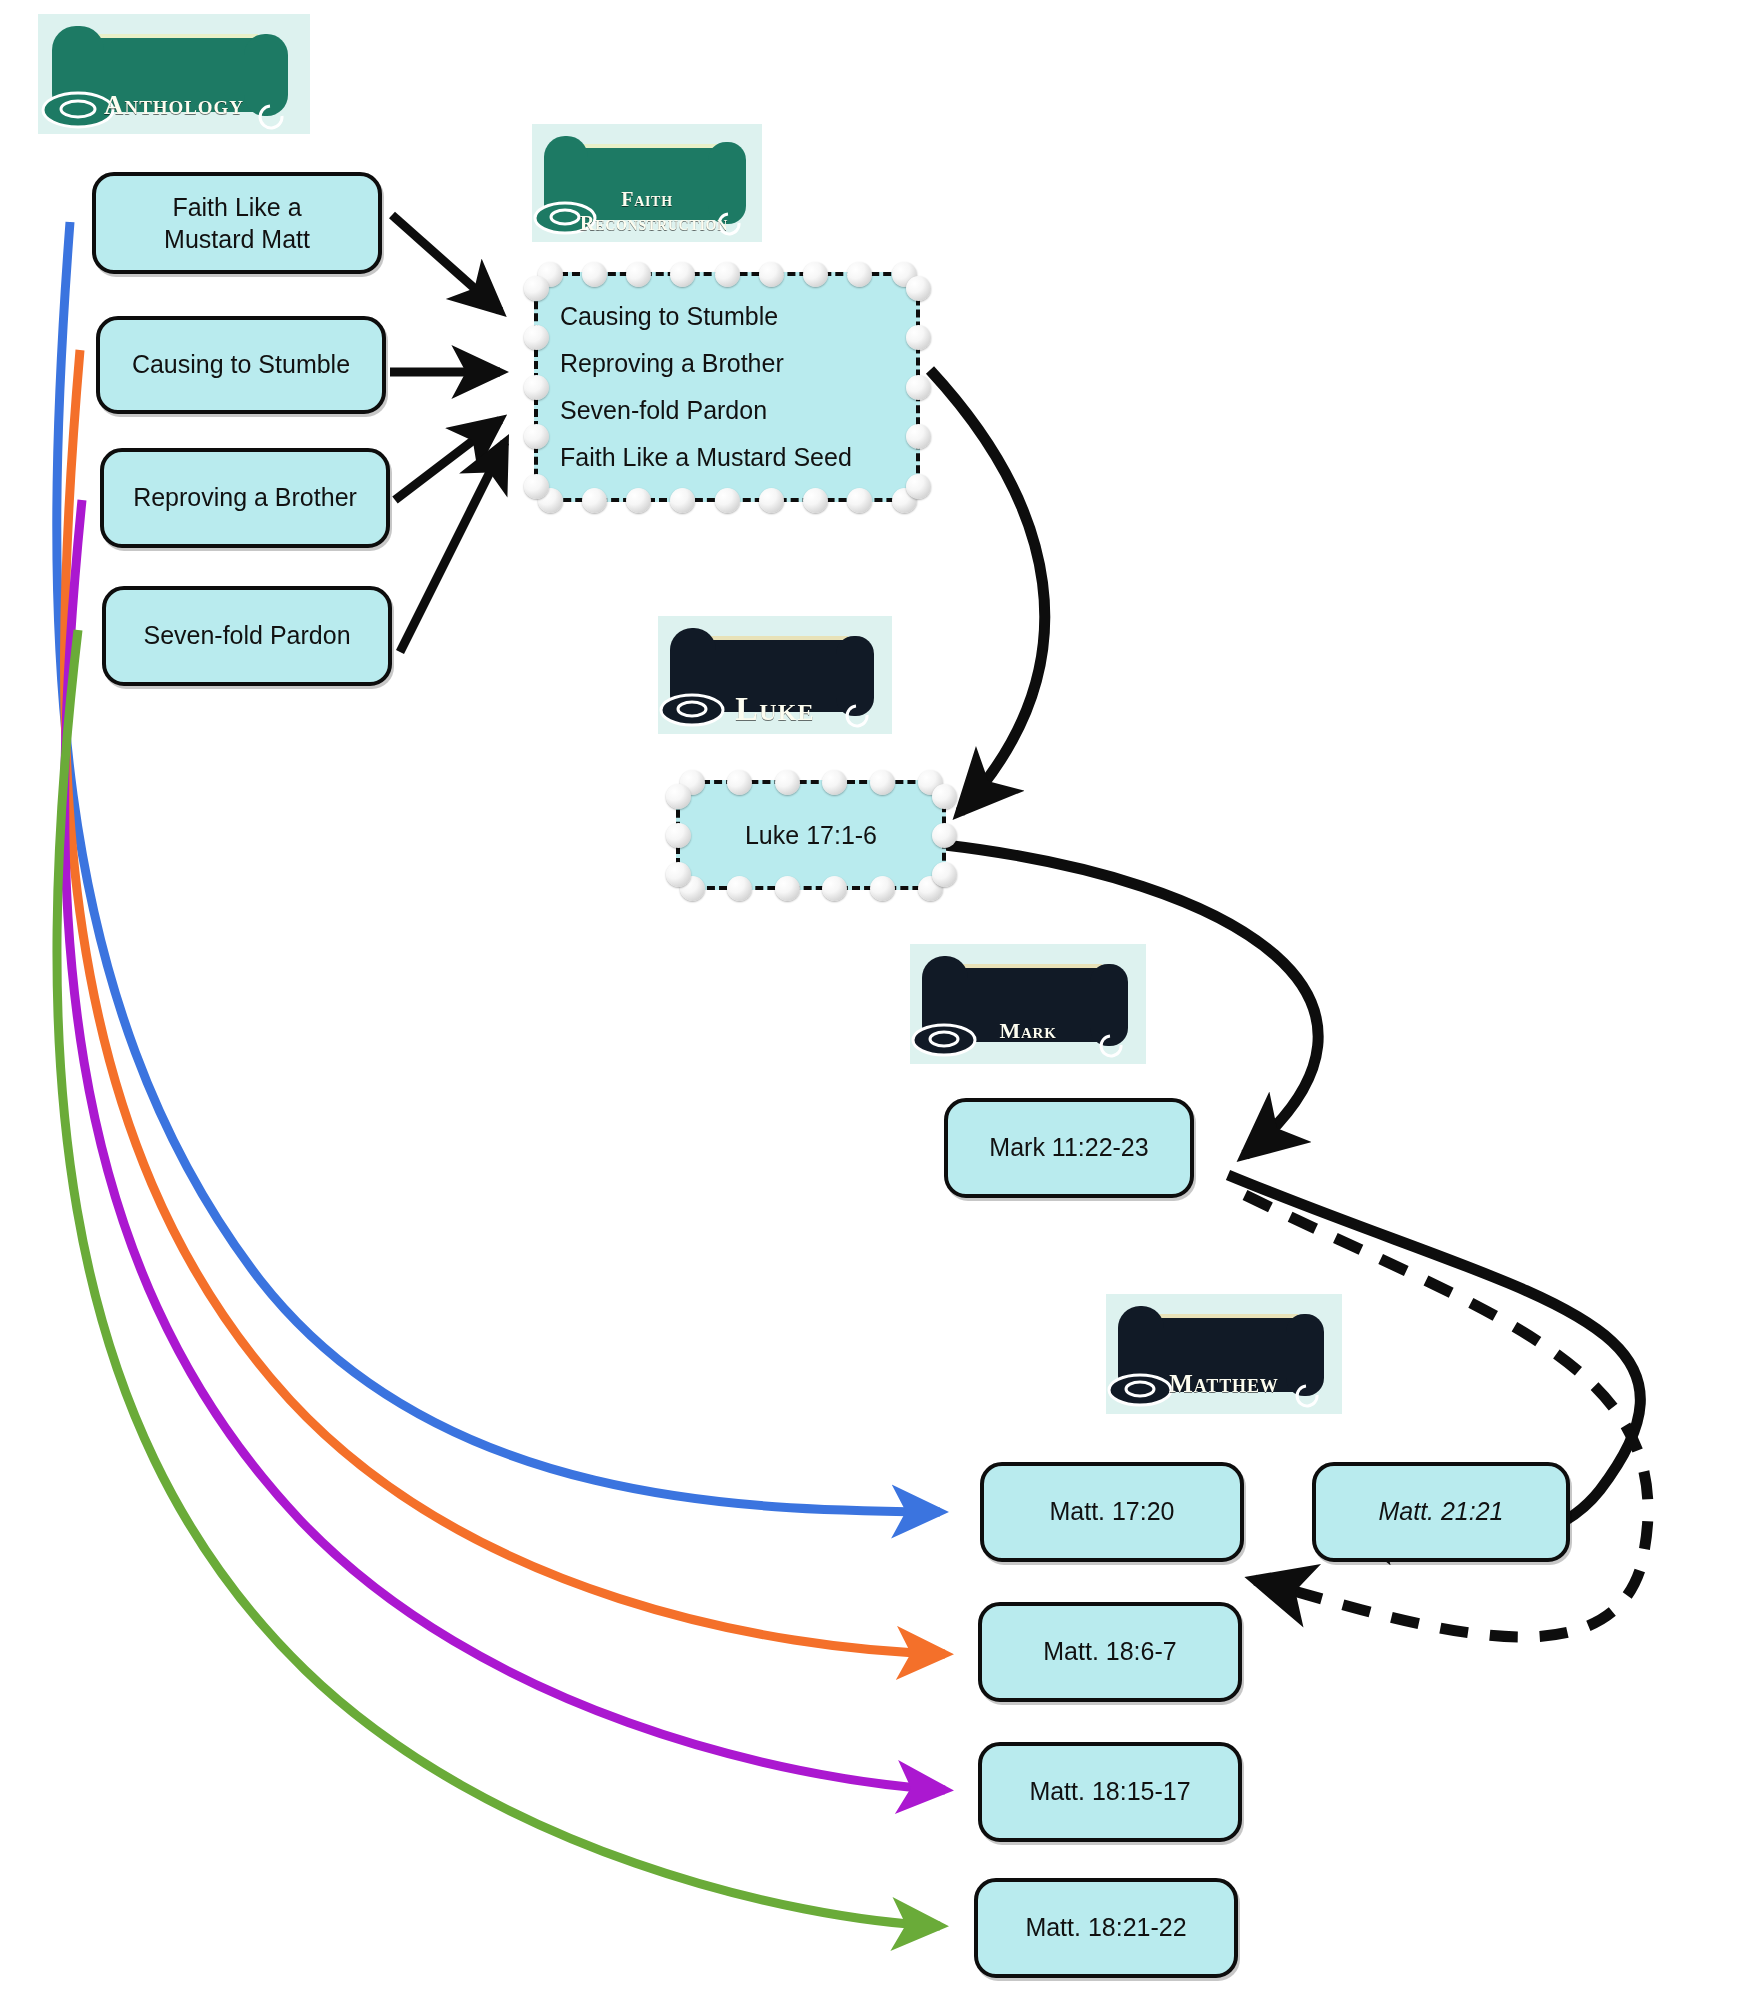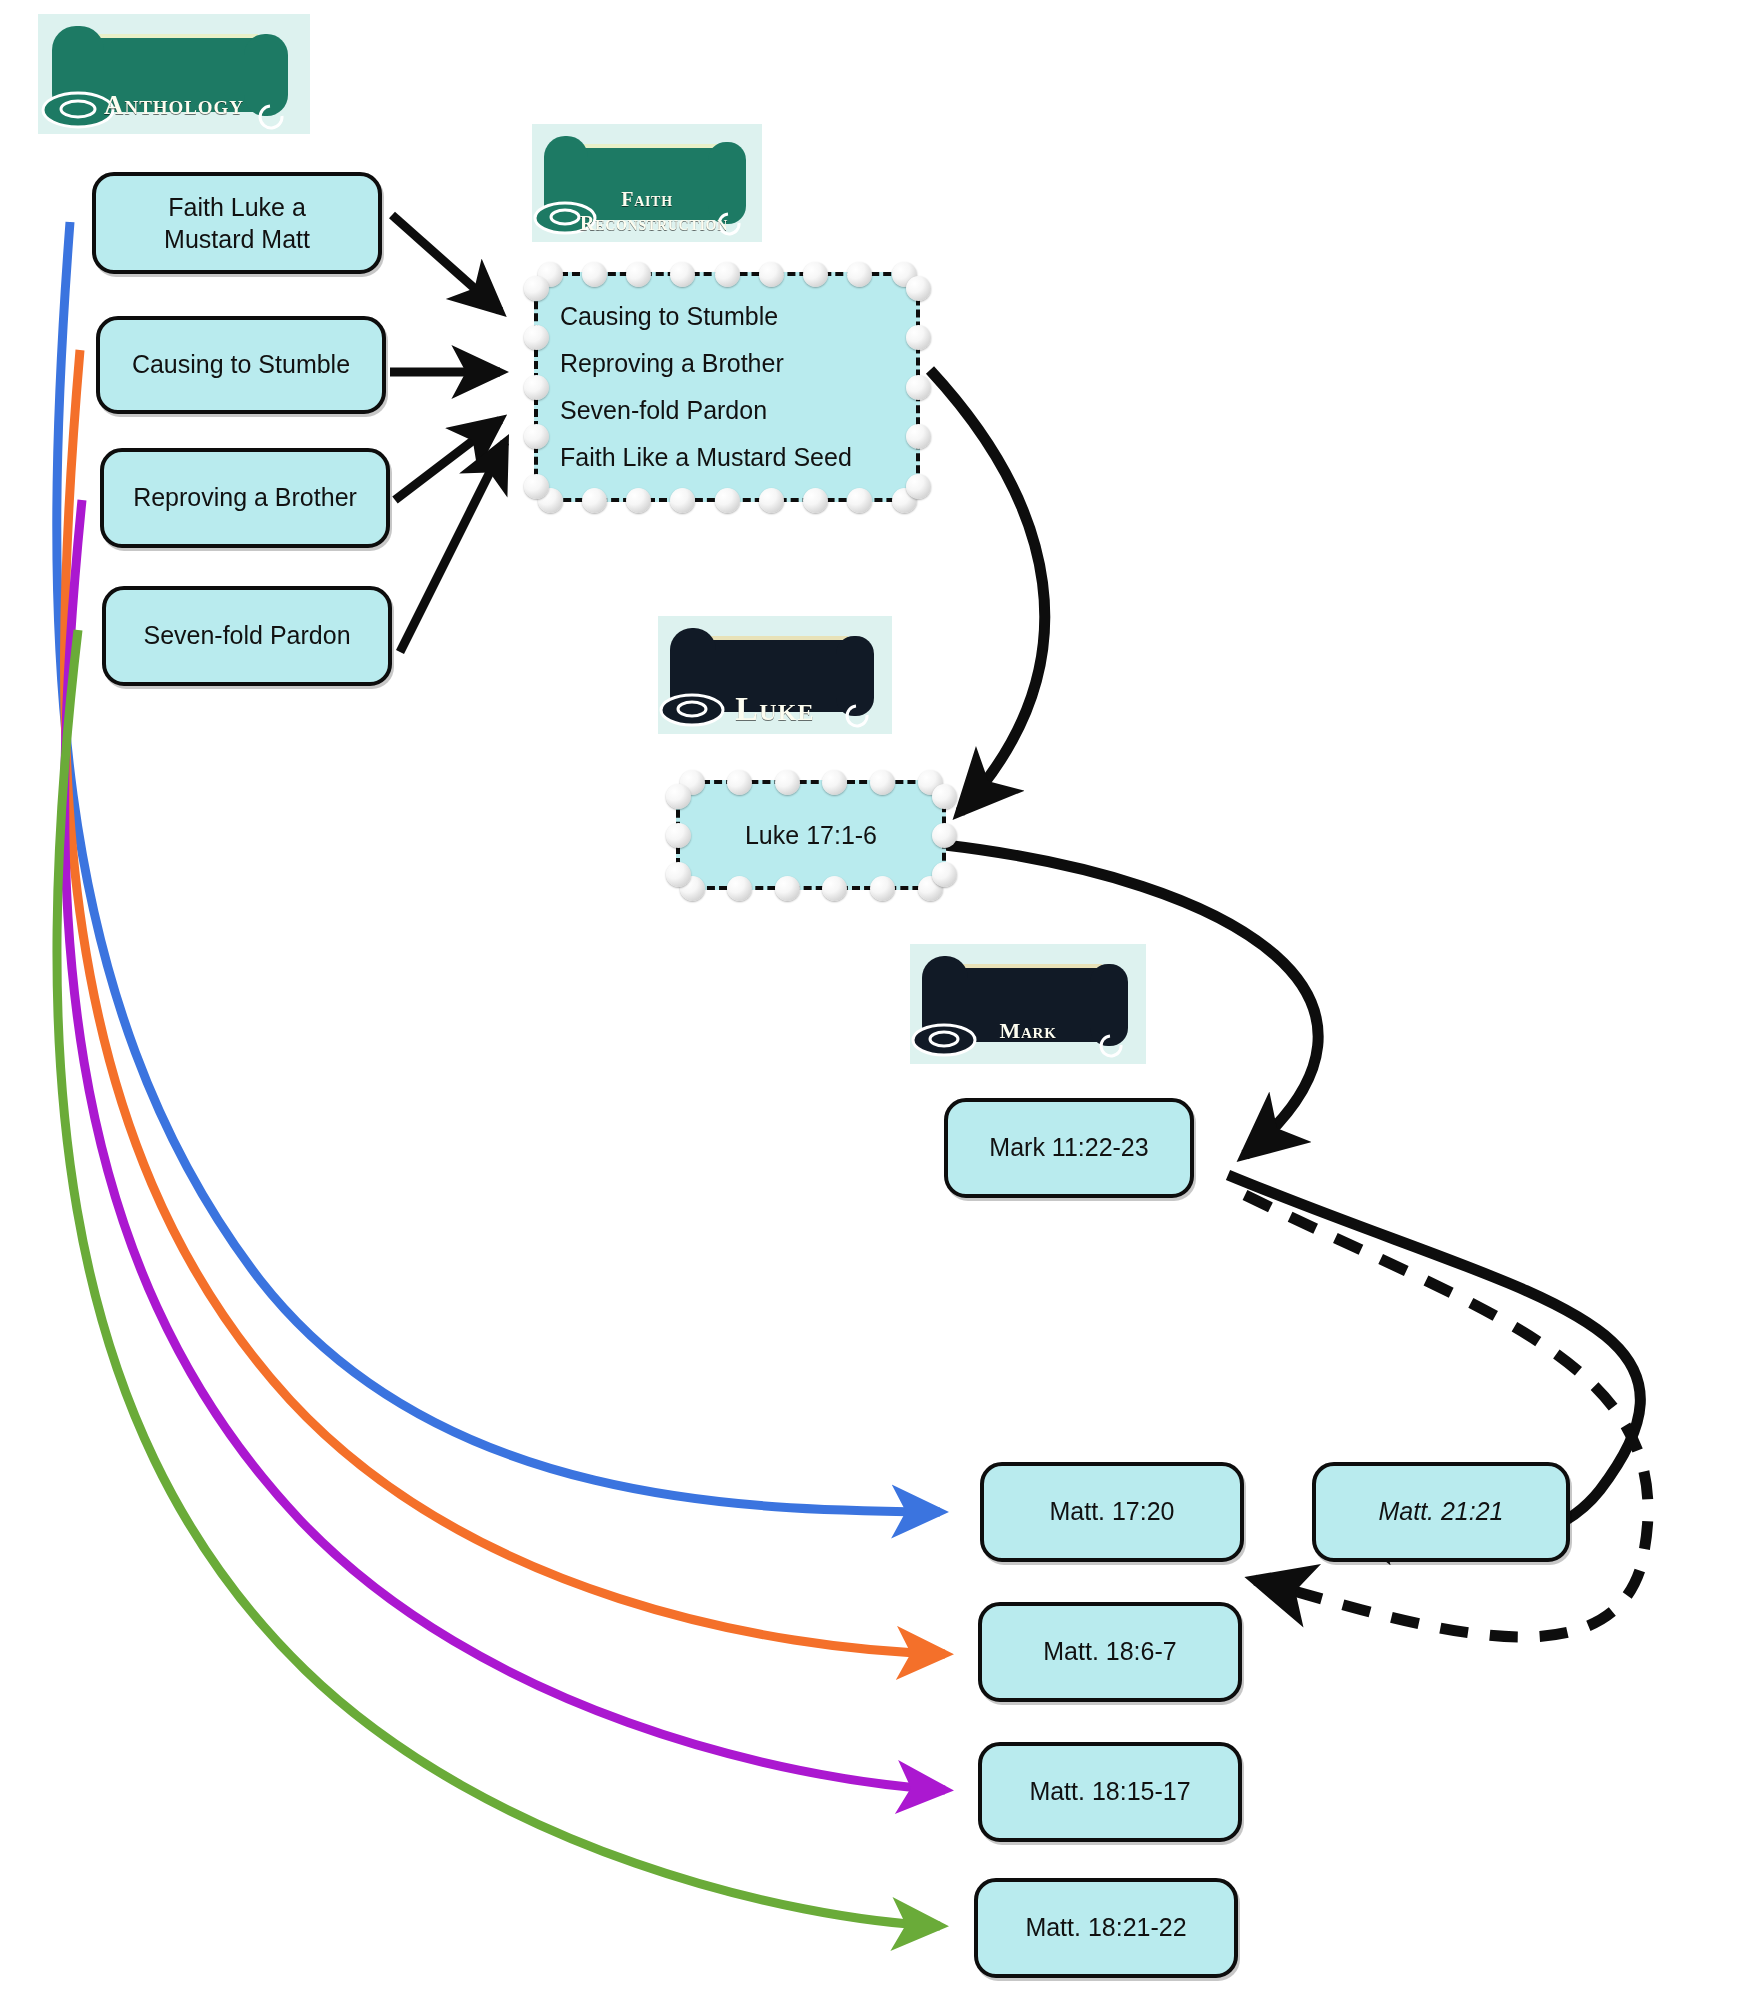--- a/index.html
+++ b/index.html
@@ -146,24 +146,37 @@
       <rect x="46" y="20" width="146" height="4" fill="#e8e2b8"></rect>
       <rect x="12" y="12" width="46" height="92" rx="22" fill="#111a26"></rect>
       <rect x="180" y="20" width="38" height="82" rx="18" fill="#111a26"></rect>
       <ellipse cx="34" cy="96" rx="31" ry="15" fill="#111a26" stroke="#ffffff" stroke-width="3"></ellipse>
       <ellipse cx="34" cy="95" rx="14" ry="7" fill="none" stroke="#ffffff" stroke-width="3"></ellipse>
       <path d="M200,92 a10,10 0 1,0 11,9" fill="none" stroke="#ffffff" stroke-width="3"></path>
     </svg>
     <div class="slabel sc-small-caps" style="top:44px;font-size:22px;">Mark</div>
   </div>
 
+  <div class="scroll" style="left:1106px;top:1294px;width:236px;height:120px;">
+    <div class="sbg"></div>
+    <svg viewBox="0 0 236 120">
+      <rect x="48" y="22" width="142" height="76" fill="#111a26"></rect>
+      <rect x="46" y="20" width="146" height="4" fill="#e8e2b8"></rect>
+      <rect x="12" y="12" width="46" height="92" rx="22" fill="#111a26"></rect>
+      <rect x="180" y="20" width="38" height="82" rx="18" fill="#111a26"></rect>
+      <ellipse cx="34" cy="96" rx="31" ry="15" fill="#111a26" stroke="#ffffff" stroke-width="3"></ellipse>
+      <ellipse cx="34" cy="95" rx="14" ry="7" fill="none" stroke="#ffffff" stroke-width="3"></ellipse>
+      <path d="M200,92 a10,10 0 1,0 11,9" fill="none" stroke="#ffffff" stroke-width="3"></path>
+    </svg>
+    <div class="slabel sc-small-caps" style="top:46px;font-size:25px;">Matthew</div>
+  </div>
 
   <div class="node two-line" style="left:92px;top:172px;width:290px;height:102px;">
     <span>
-      <span>Faith Luke a</span><br>
+      <span>Faith Like a</span><br>
       <span>Mustard Matt</span>
     </span>
   </div>
 
   <div class="node" style="left:96px;top:316px;width:290px;height:98px;">
     <span>Causing to Stumble</span>
   </div>
 
   <div class="node" style="left:100px;top:448px;width:290px;height:100px;">
     <span>Reproving a Brother</span>

